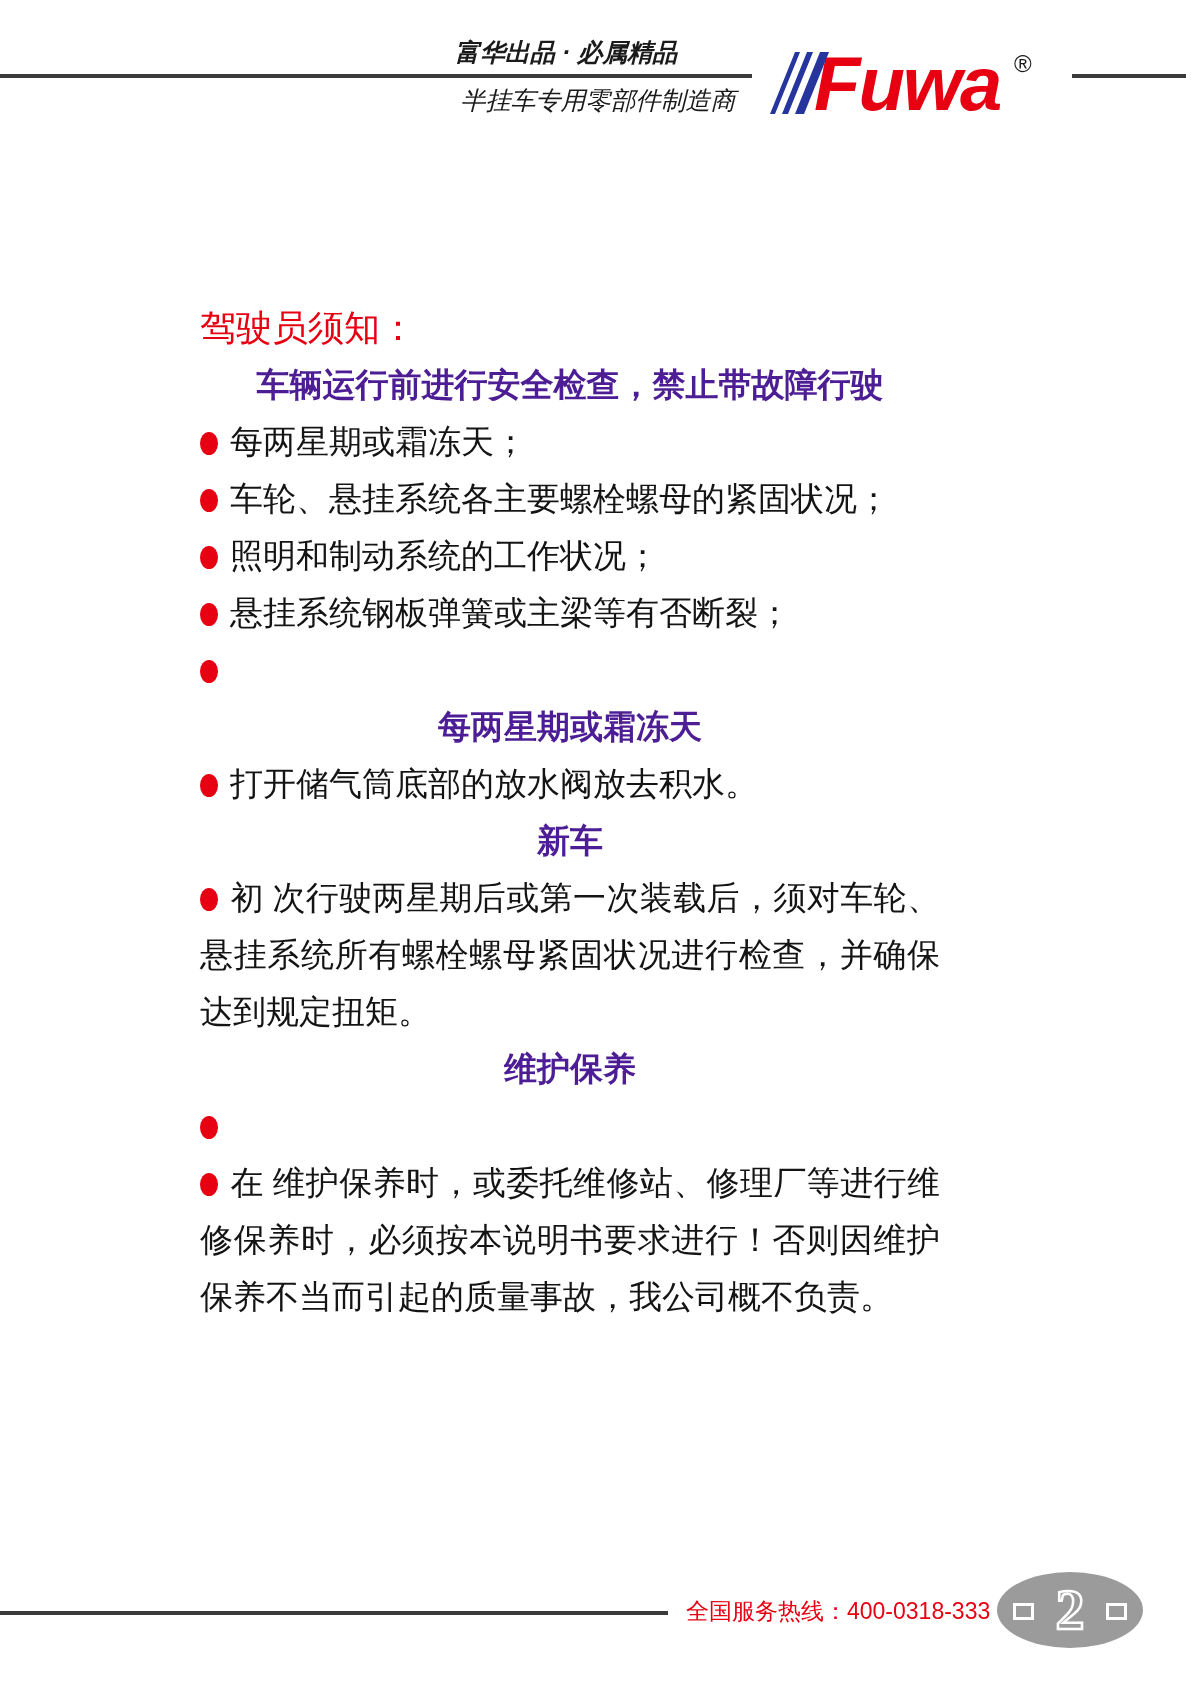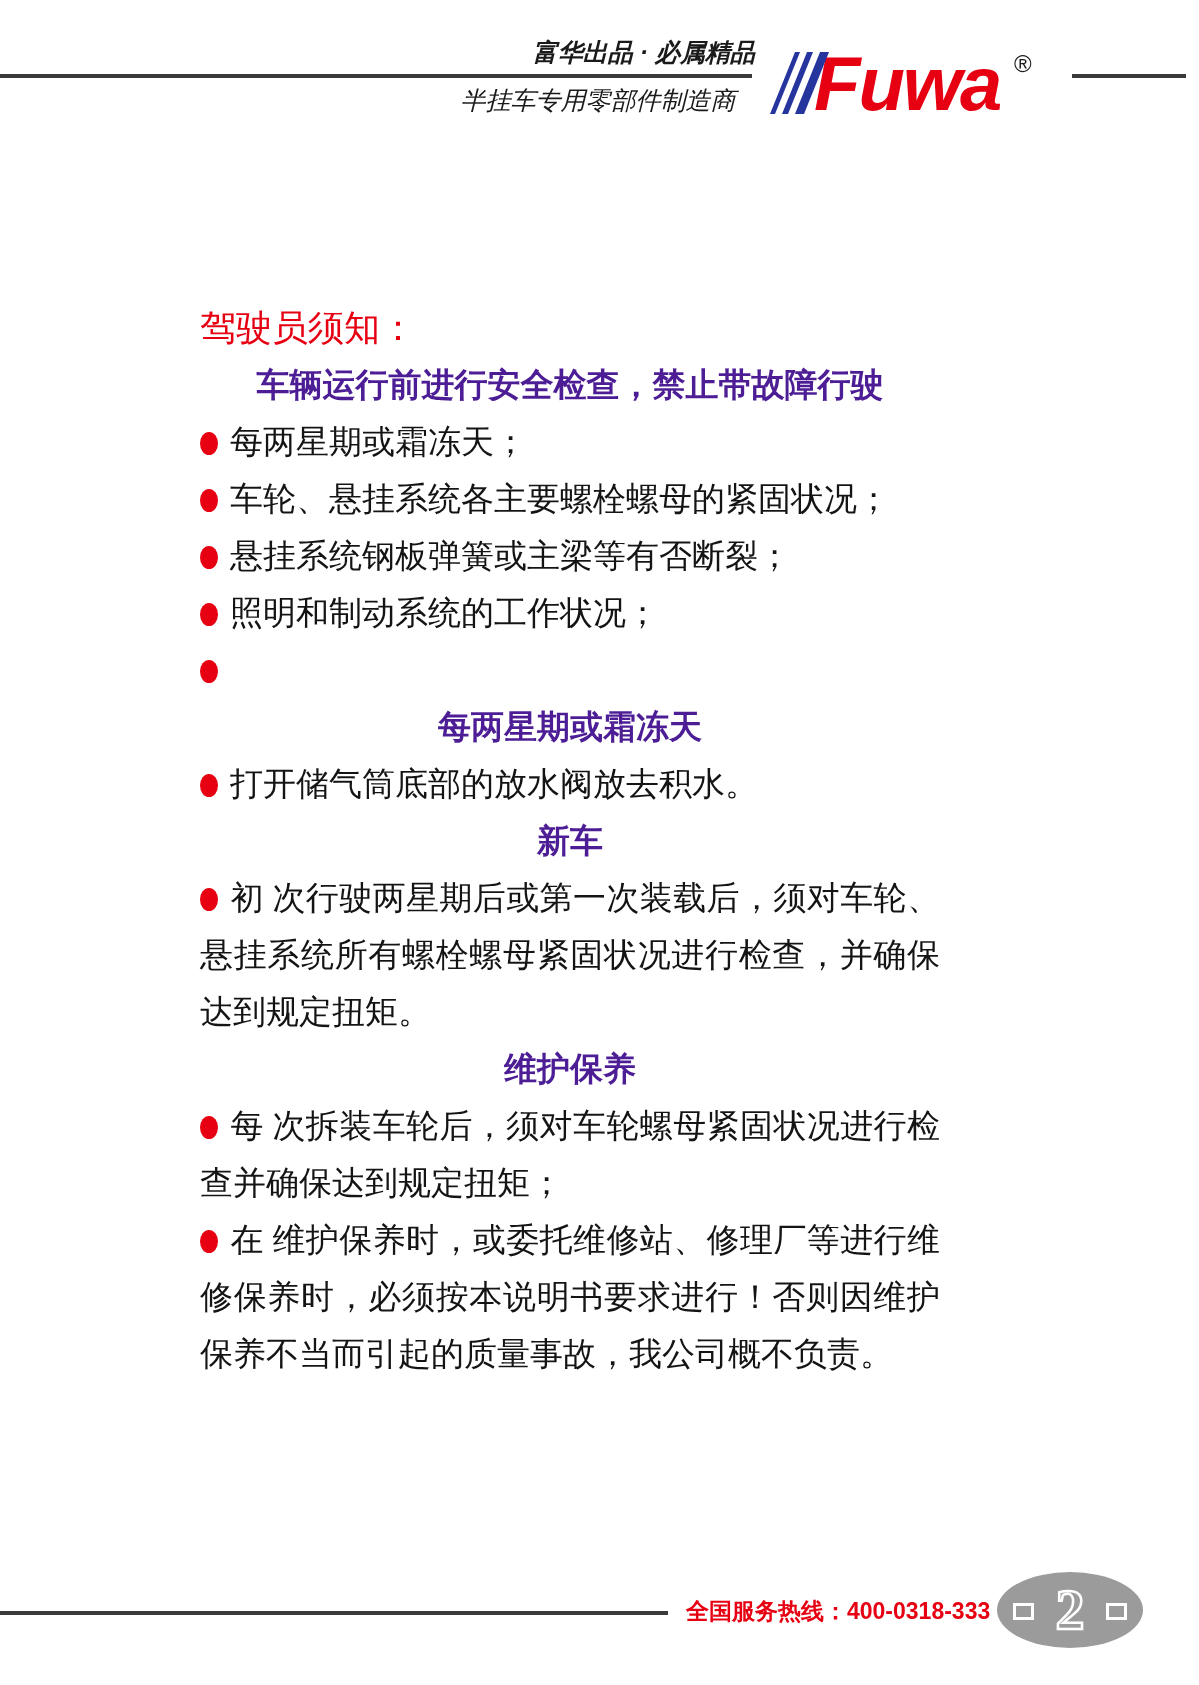--- a/index.html
+++ b/index.html
@@ -8,21 +8,21 @@
     position: relative;
     background: #ffffff;
     font-family: "Liberation Serif", serif;
     color: #141414;
     overflow: hidden;
   }
 
   
   .tagline-top {
     position: absolute; left: 455px; top: 36px; width: 300px;
-    text-align: right;
+    text-align: left;
     font-family: "Liberation Sans", sans-serif;
     font-style: italic; font-weight: 700;
     font-size: 25px; color: #1a1a1a;
     white-space: nowrap;
   }
   .tagline-bottom {
     position: absolute; left: 448px; top: 84px; width: 300px;
     text-align: center;
     font-family: "Liberation Sans", sans-serif;
     font-style: italic; font-weight: 400;
@@ -78,21 +78,21 @@
   }
 
   
   .footer-line {
     position: absolute; left: 0; top: 1611px; width: 668px; height: 4px;
     background: #3a3a3a;
   }
   .hotline {
     position: absolute; left: 686px; top: 1596px;
     font-family: "Liberation Sans", sans-serif;
-    font-weight: 700; font-size: 23px; color: #e60012;
+    font-weight: 400; font-size: 23px; color: #e60012;
     white-space: nowrap;
     text-align: center;
   }
   .page-badge {
     position: absolute; left: 997px; top: 1572px;
     width: 146px; height: 76px;
     background: #9b9b9b; border-radius: 50%;
     display: flex; align-items: center; justify-content: center; gap: 13px;
   }
   .page-badge .sq {
@@ -121,29 +121,29 @@
 </div>
 <div class="logo-reg">®</div>
 
 <div class="header-line-right"></div>
 
 <main class="content">
     <div class="block title">驾驶员须知：</div>
     <div class="block heading">车辆运行前进行安全检查，禁止带故障行驶</div>
     <div class="block bullet"><span class="dot"></span><span>每两星期或霜冻天；</span></div>
     <div class="block bullet"><span class="dot"></span><span>车轮、悬挂系统各主要螺栓螺母的紧固状况；</span></div>
+    <div class="block bullet"><span class="dot"></span><span>照明和制动系统的工作状况；</span></div>
     <div class="block bullet"><span class="dot"></span><span>悬挂系统钢板弹簧或主梁等有否断裂；</span></div>
-    <div class="block bullet"><span class="dot"></span><span>照明和制动系统的工作状况；</span></div>
     <div class="block bullet"><span class="dot"></span></div>
     <div class="block heading">每两星期或霜冻天</div>
     <div class="block bullet"><span class="dot"></span><span>打开储气筒底部的放水阀放去积水。</span></div>
     <div class="block heading">新车</div>
     <div class="block bullet"><span class="dot"></span><span>初 次行驶两星期后或第一次装载后，须对车轮、悬挂系统所有螺栓螺母紧固状况进行检查，并确保达到规定扭矩。</span></div>
     <div class="block heading">维护保养</div>
-    <div class="block bullet"><span class="dot"></span><span>每 次拆装车轮后，须对车轮螺母紧固状况进行检查并确保达到规定扭矩；</span></div>
+    <div class="block bullet"><span class="dot"></span></div>
     <div class="block bullet"><span class="dot"></span><span>在 维护保养时，或委托维修站、修理厂等进行维修保养时，必须按本说明书要求进行！否则因维护保养不当而引起的质量事故，我公司概不负责。</span></div>
   </main>
 
 <div class="footer-line"></div>
 
 <div class="hotline">全国服务热线：400-0318-333</div>
 
 <div class="page-badge">
   <div class="sq"></div>
   <svg class="page-num-svg" width="46" height="66" viewBox="0 0 46 66">

